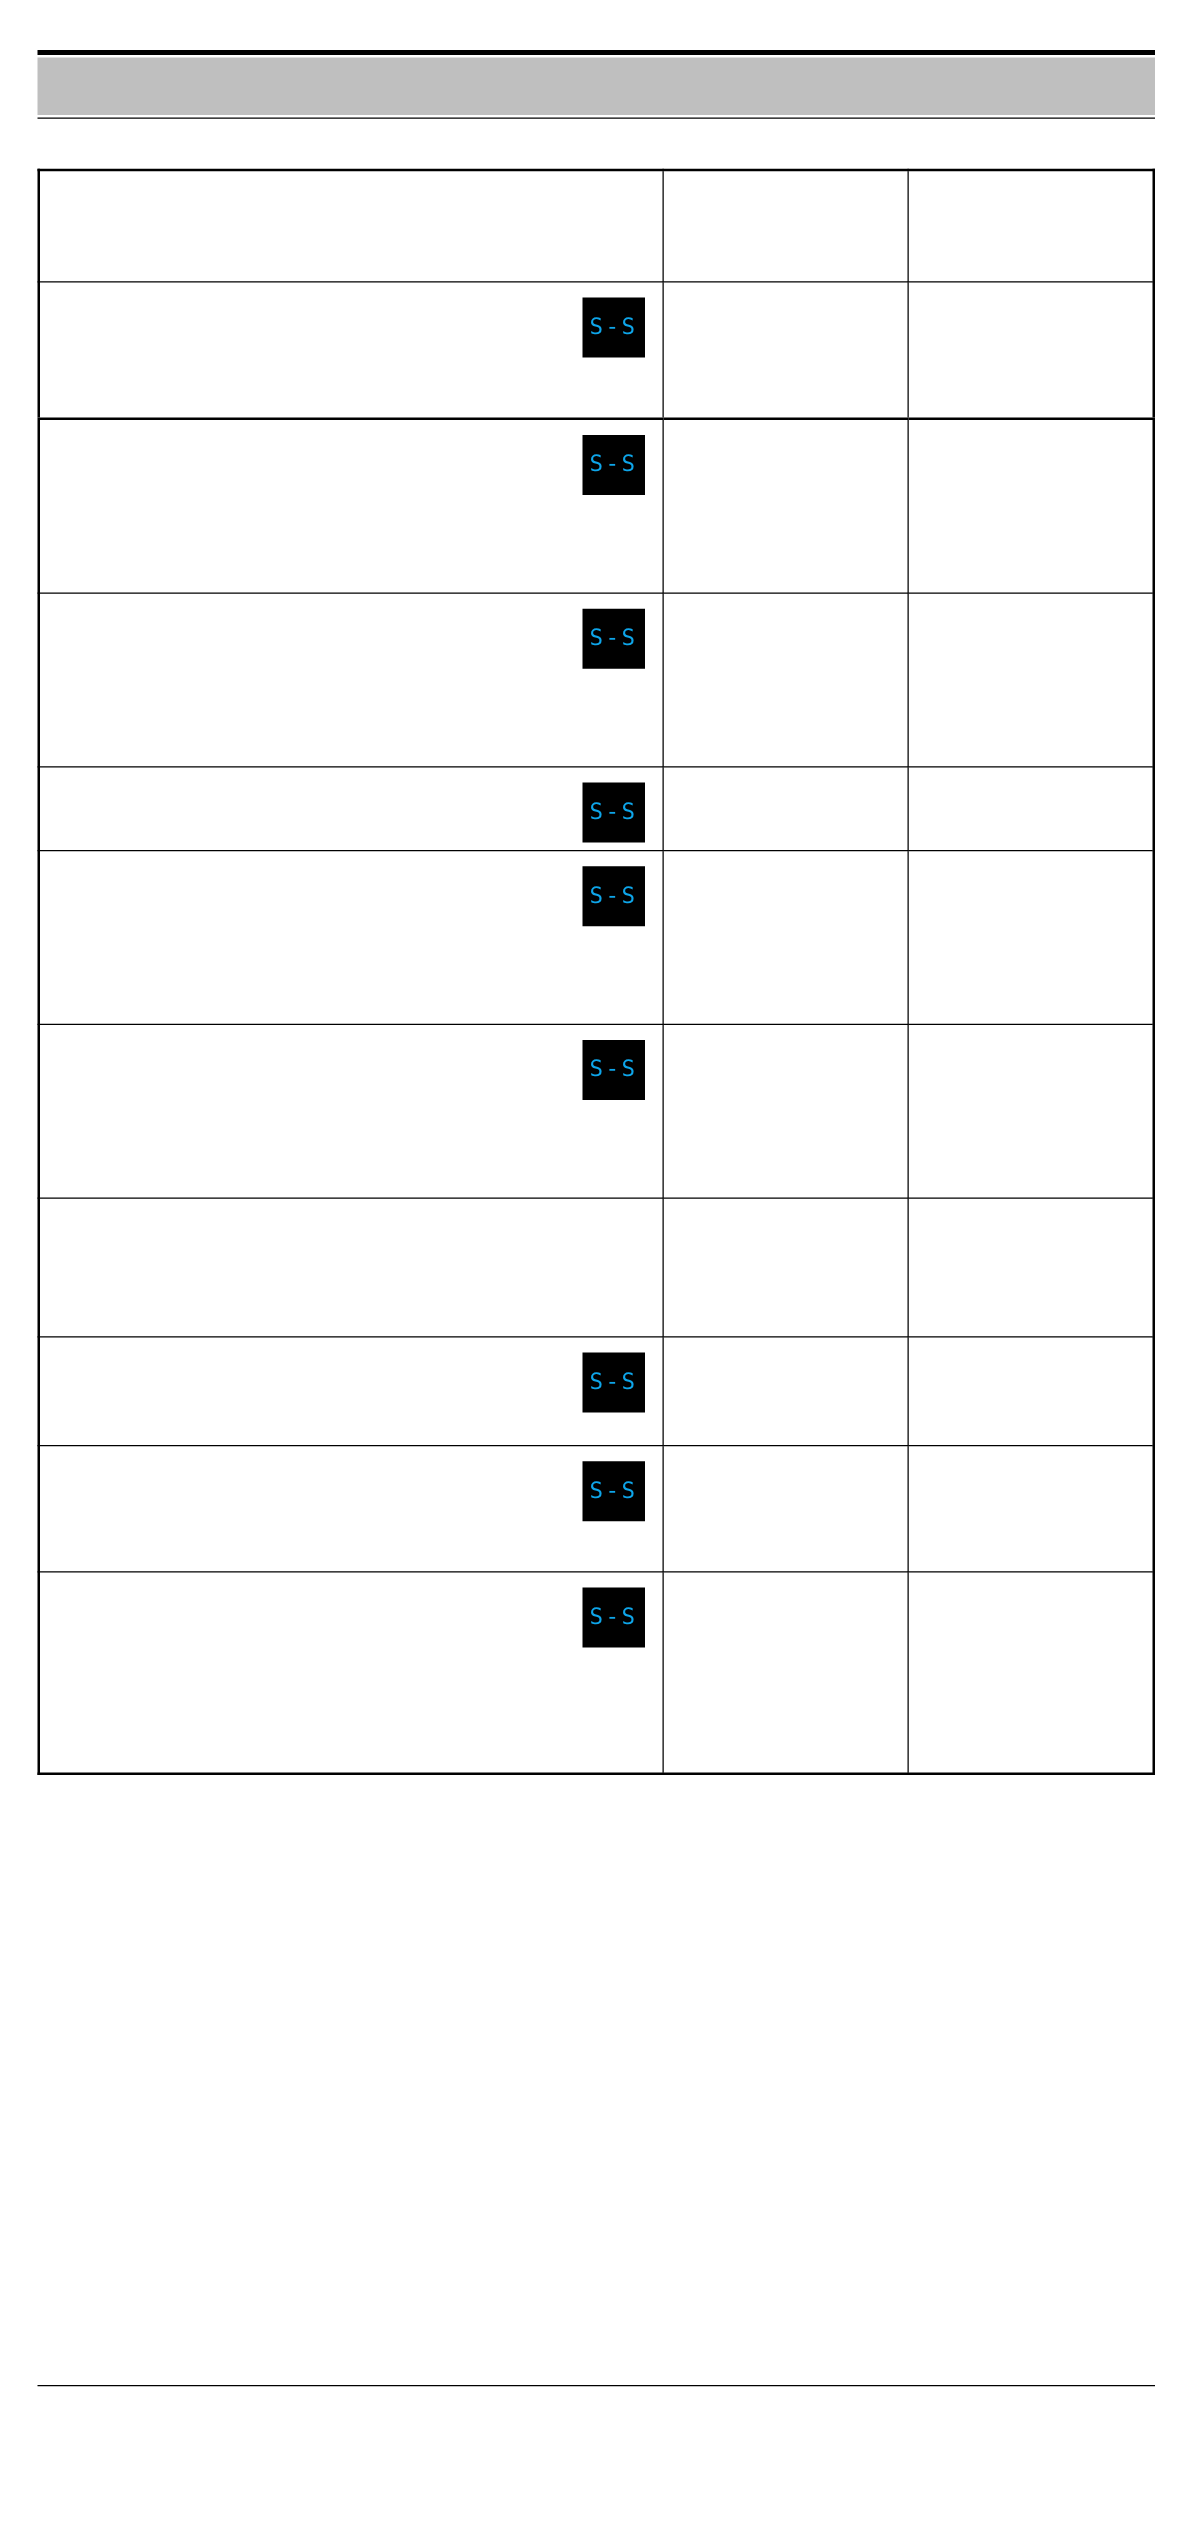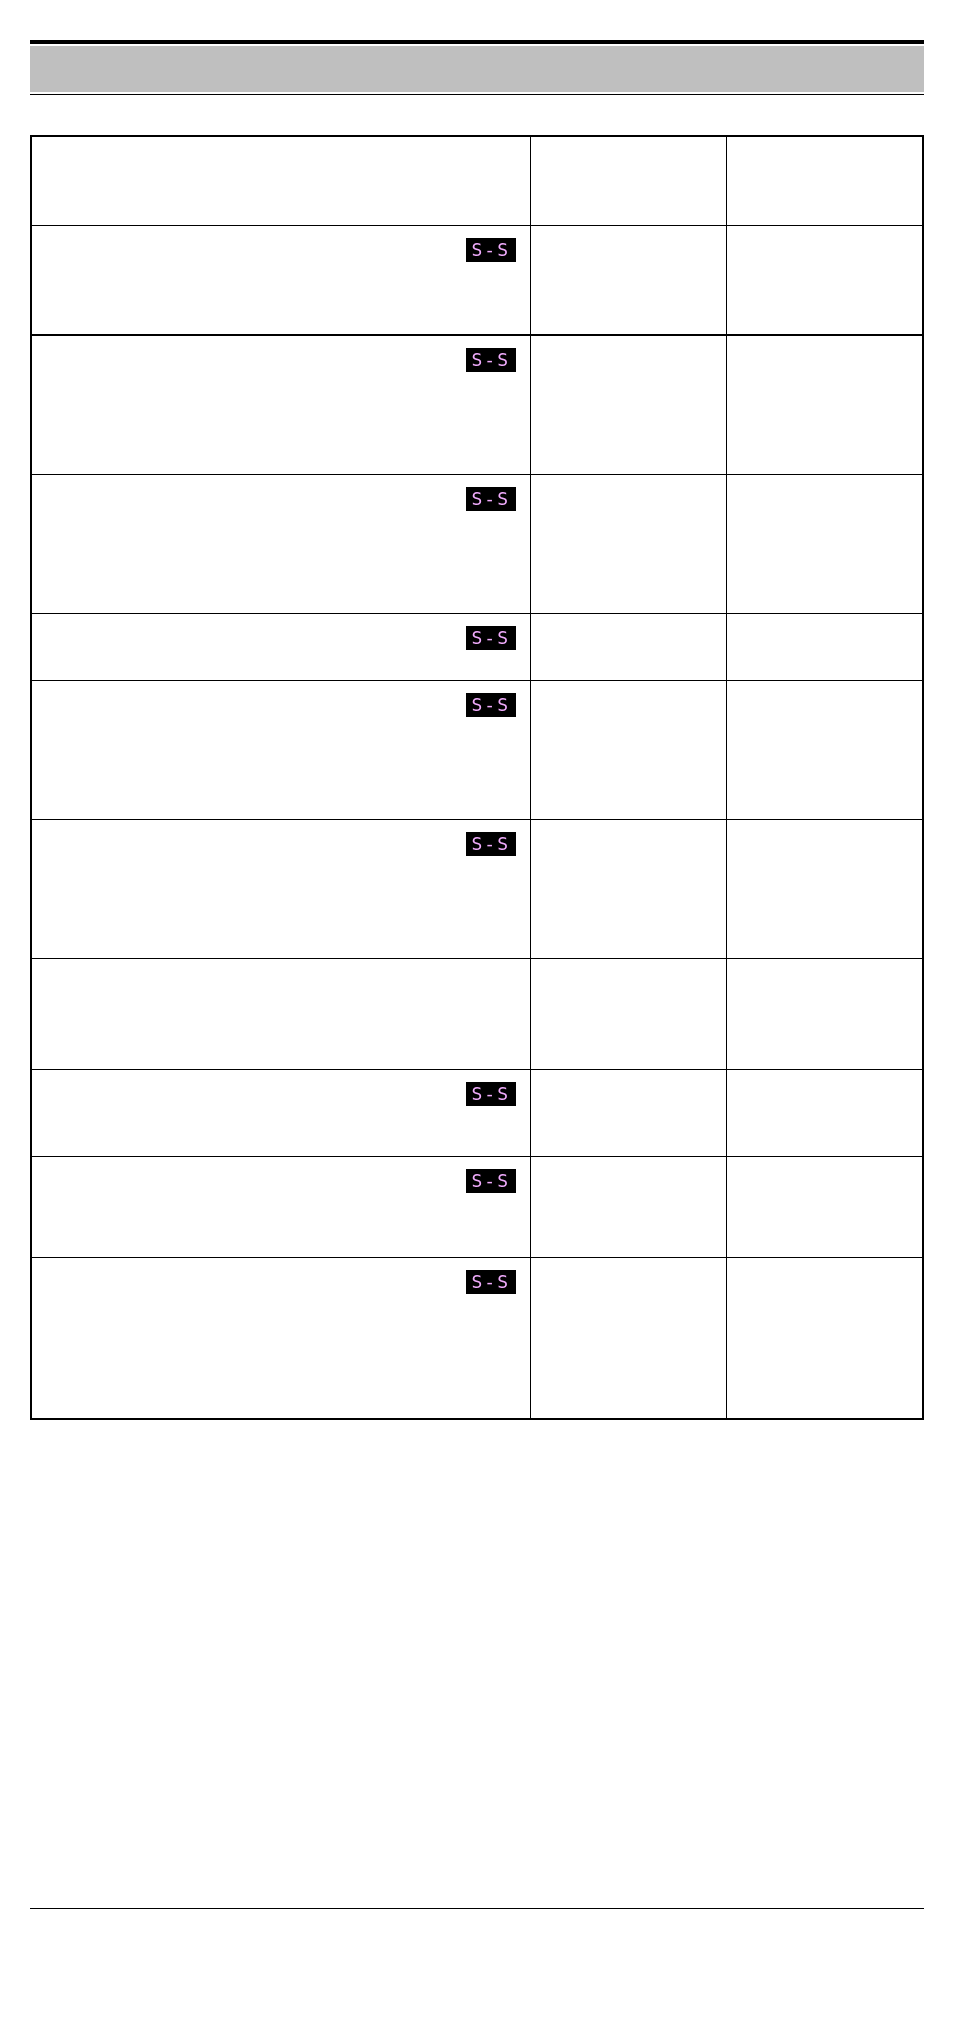--- a/index.html
+++ b/index.html
@@ -55,25 +55,25 @@
     position: relative;
     width: 100%;
     height: 100%;
     min-height: 60px;
   }
   .ss-tag {
     position: absolute;
     top: 0;
     right: 0;
     background: #000;
-    color: #f0abfc;
+    color: #0ea5e9;
     font-family: monospace;
     font-size: 18px;
     letter-spacing: 2px;
-    padding: 3px 6px;
+    padding: 15px 6px;
     line-height: 1;
   }
   
   .section-break td {
     border-top: 2px solid #000;
   }
   .bottom-rule {
     position: absolute;
     left: 30px;
     right: 30px;

